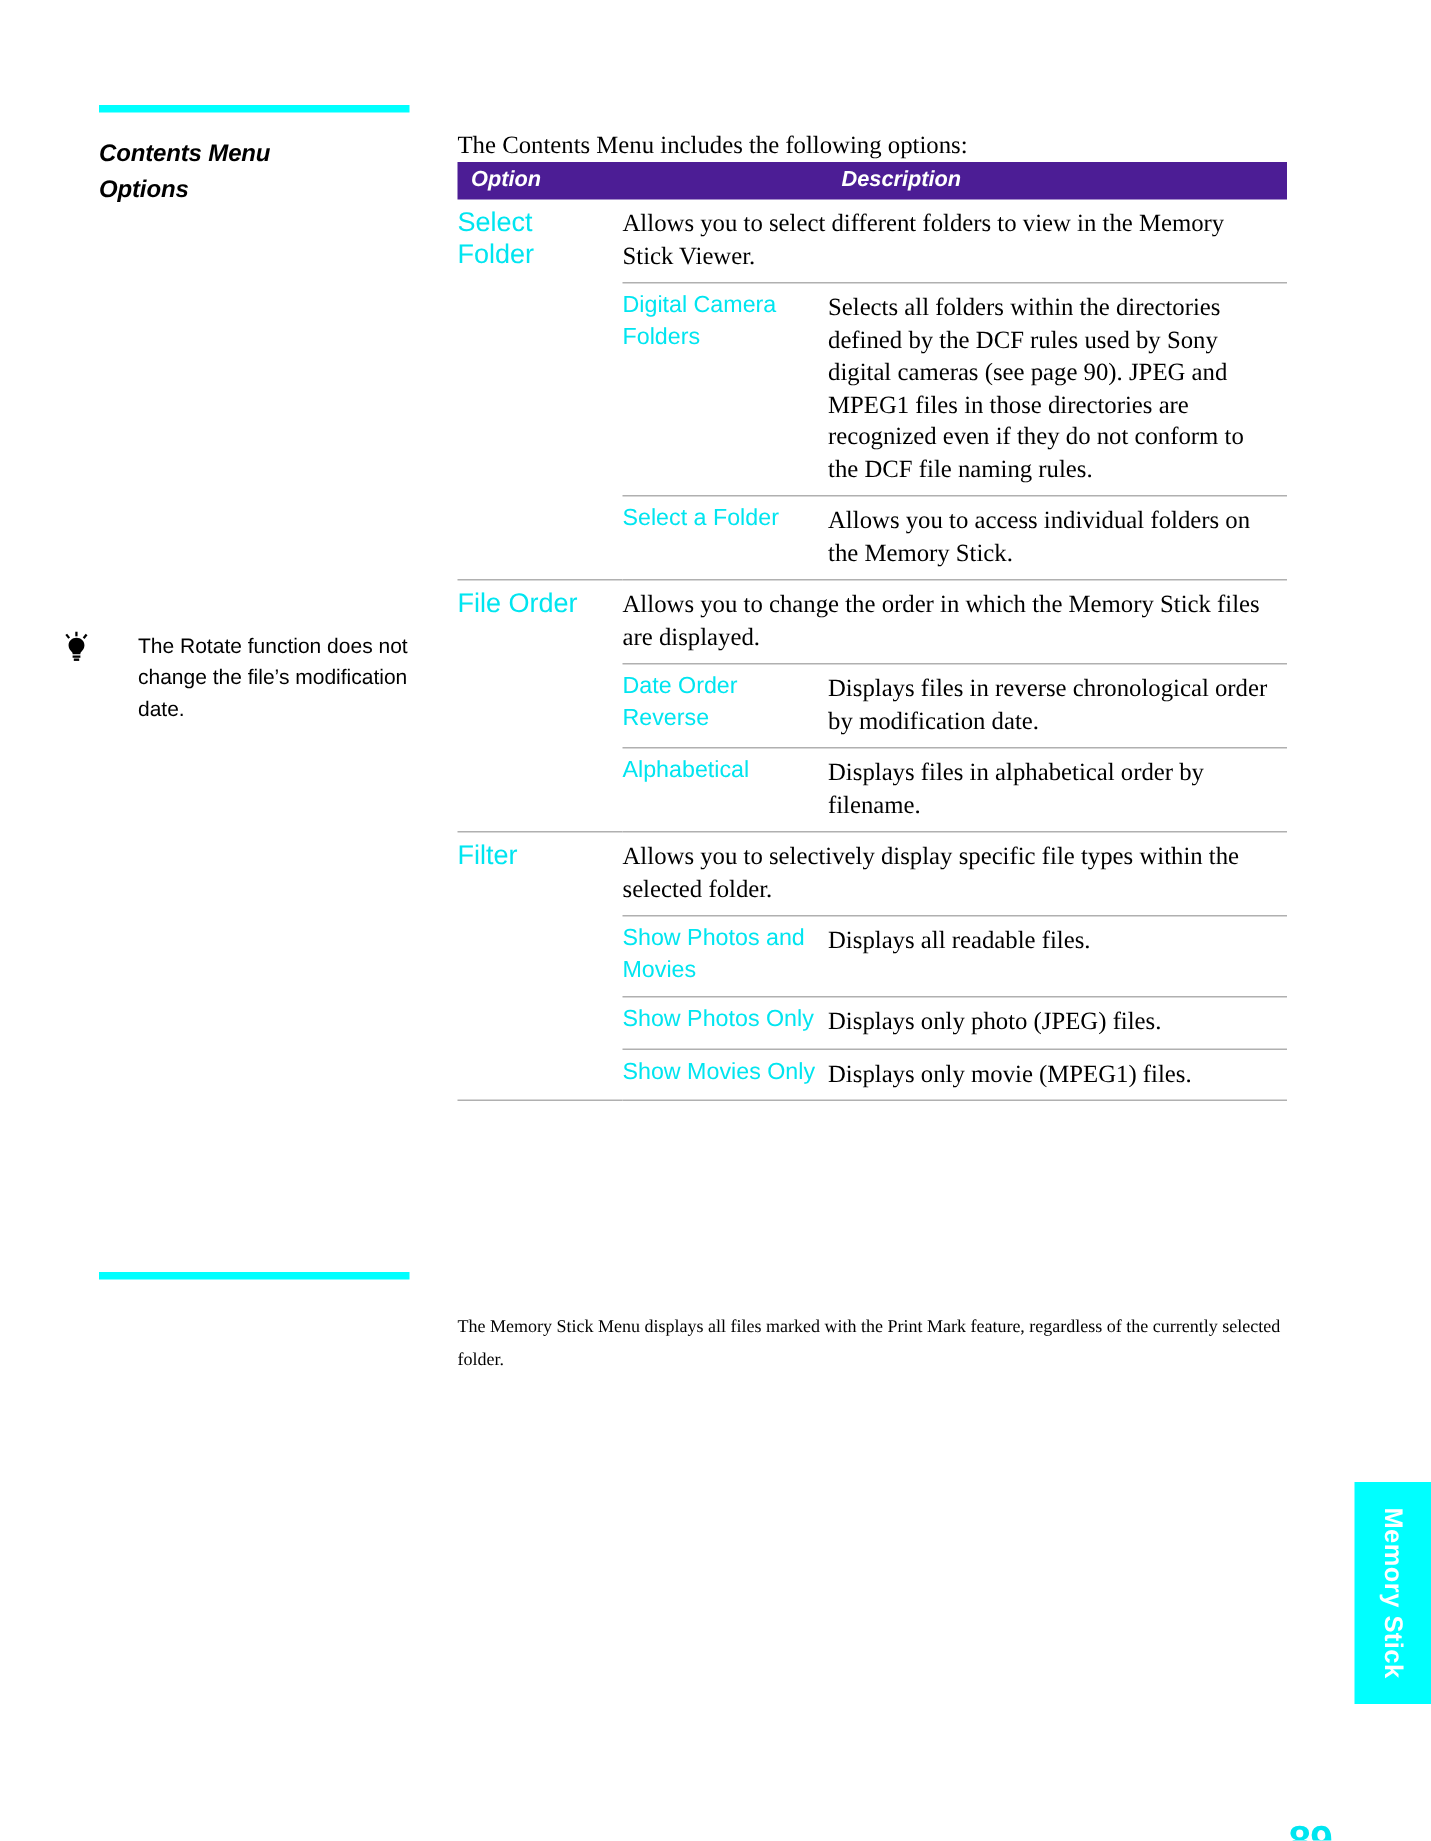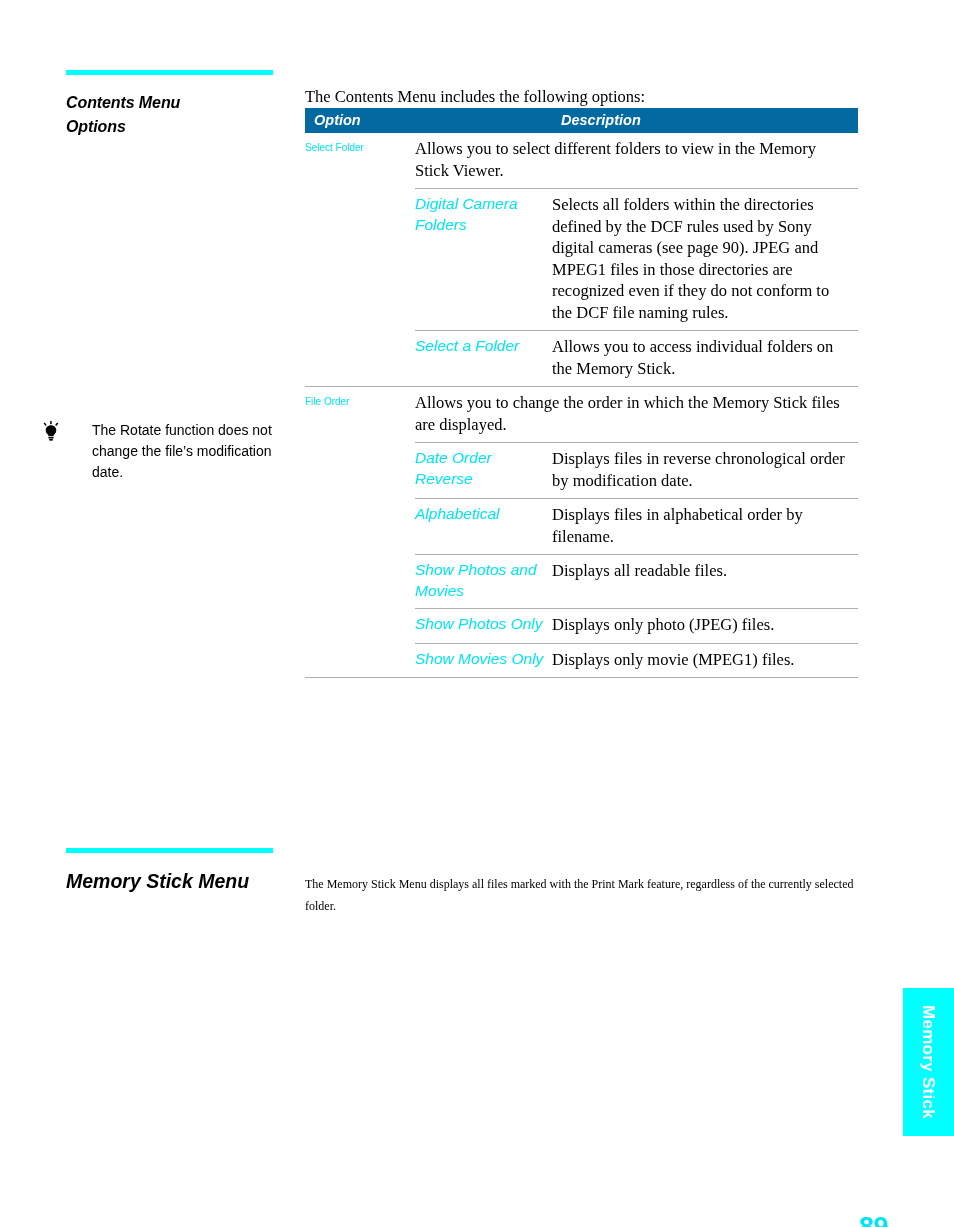--- a/index.html
+++ b/index.html
@@ -66,53 +66,52 @@
   }
   .intro {
     font-size: 16.5px;
     line-height: 22px;
     color: #000;
   }
 
   
   .tbl { width: 553px; border-collapse: collapse; }
   .tbl .hdr td {
-    background: #0369a1;
+    background: #4c1d95;
     color: #ffffff;
     font-family: "Liberation Sans", sans-serif;
     font-weight: bold;
     font-style: italic;
     font-size: 14.5px;
     padding: 4px 0 5px 9px;
     vertical-align: middle;
   }
   .col-opt   { width: 110px; }
   .col-sub   { width: 137px; }
   .col-desc  { }
 
   .tbl td {
     vertical-align: top;
     padding: 5px 8px 7px 0;
   }
   .opt-cell {
     font-family: "Liberation Sans", sans-serif;
-    font-size: 10px;
+    font-size: 18px;
     line-height: 20.5px;
     color: #00e5f0;
     padding-left: 9px;
     padding-right: 6px;
   }
   .sub-cell {
     font-family: "Liberation Sans", sans-serif;
     font-size: 15.5px;
     line-height: 20.5px;
     color: #00e5f0;
     padding-left: 9px;
     padding-right: 6px;
-    font-style: italic;
   }
   .desc-cell {
     font-family: "Liberation Serif", serif;
     font-size: 16.5px;
     line-height: 21.5px;
     color: #000000;
     padding-left: 2px;
   }
 
   
@@ -253,20 +252,24 @@
         <tr class="lvl2">
           <td class="spacer"></td>
           <td class="sub-cell">Date Order Reverse</td>
           <td class="desc-cell">Displays files in reverse chronological order by modification date.</td>
         </tr>
         <tr class="lvl2">
           <td class="spacer"></td>
           <td class="sub-cell">Alphabetical</td>
           <td class="desc-cell">Displays files in alphabetical order by filename.</td>
         </tr>
+        <tr class="lvl1">
+          <td class="opt-cell">Filter</td>
+          <td class="desc-cell" colspan="2">Allows you to selectively display specific file types within the selected folder.</td>
+        </tr>
         <tr class="lvl2">
           <td class="spacer"></td>
           <td class="sub-cell">Show Photos and Movies</td>
           <td class="desc-cell">Displays all readable files.</td>
         </tr>
         <tr class="lvl2">
           <td class="spacer"></td>
           <td class="sub-cell">Show Photos Only</td>
           <td class="desc-cell">Displays only photo (JPEG) files.</td>
         </tr>
@@ -277,21 +280,20 @@
         </tr>
         <tr class="tbl-end">
           <td colspan="3"></td>
         </tr>
       </tbody>
   </table>
 </div>
 
 <div class="sec2">
   <div class="head-rule"></div>
-  <div class="sec2-title">Memory Stick Menu</div>
 </div>
 <div class="sec2-body">The Memory Stick Menu displays all files marked with the Print Mark feature, regardless of the currently selected folder.</div>
 
 <div class="sidetab">
   <div class="sidetab-label">Memory Stick</div>
 </div>
 
 <div class="pageno">89</div>
 
 </body></html>

